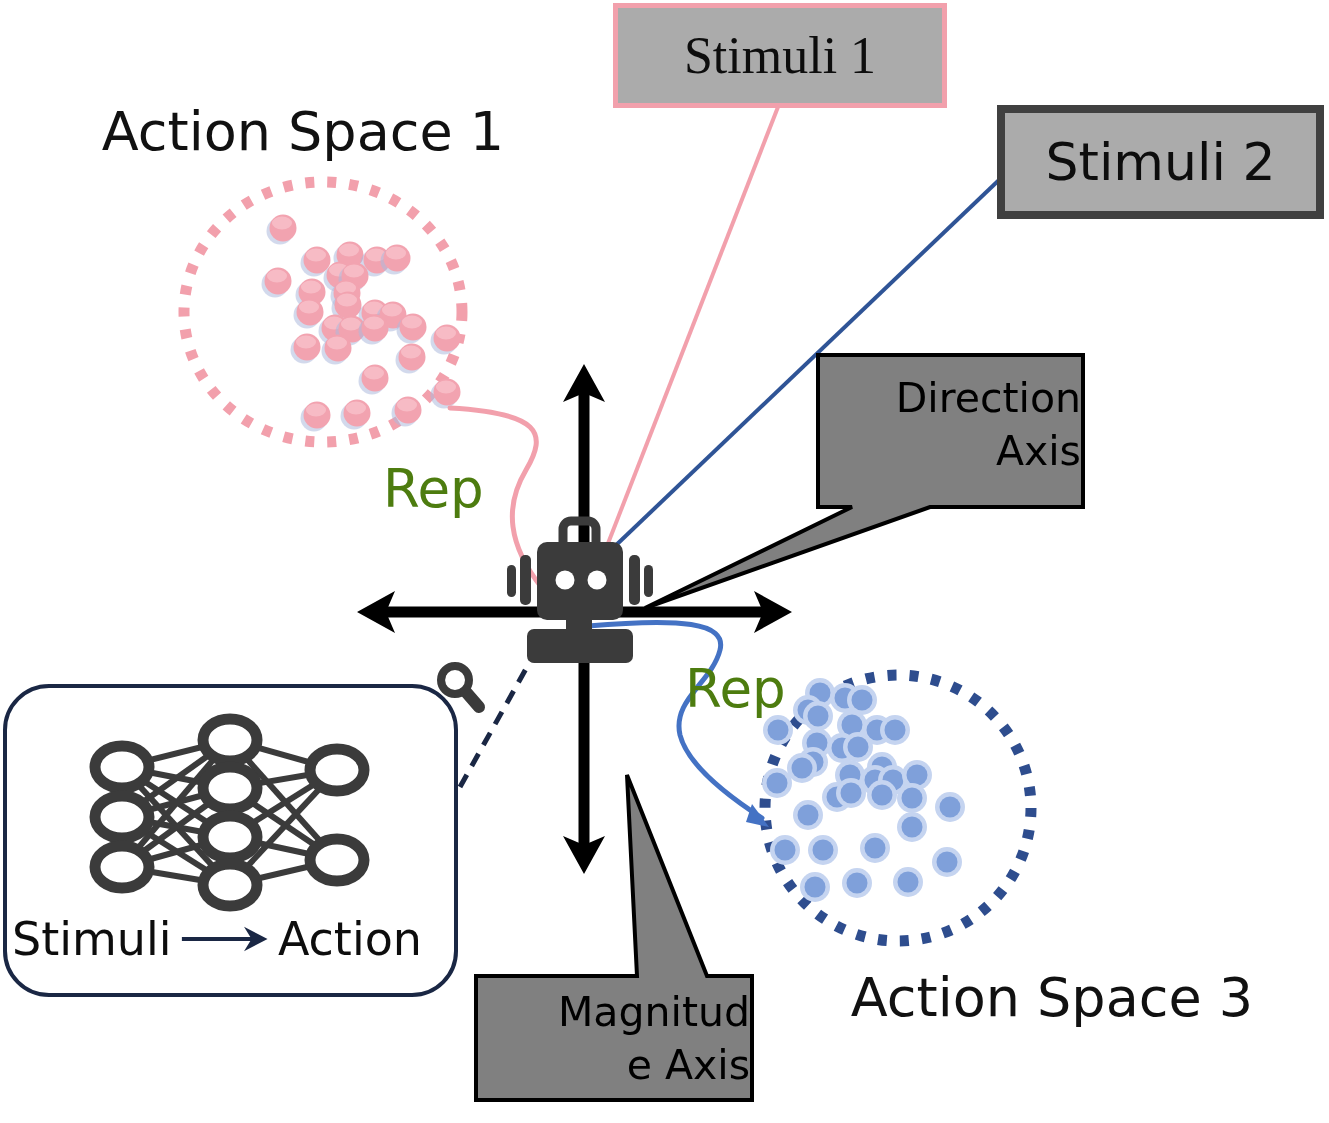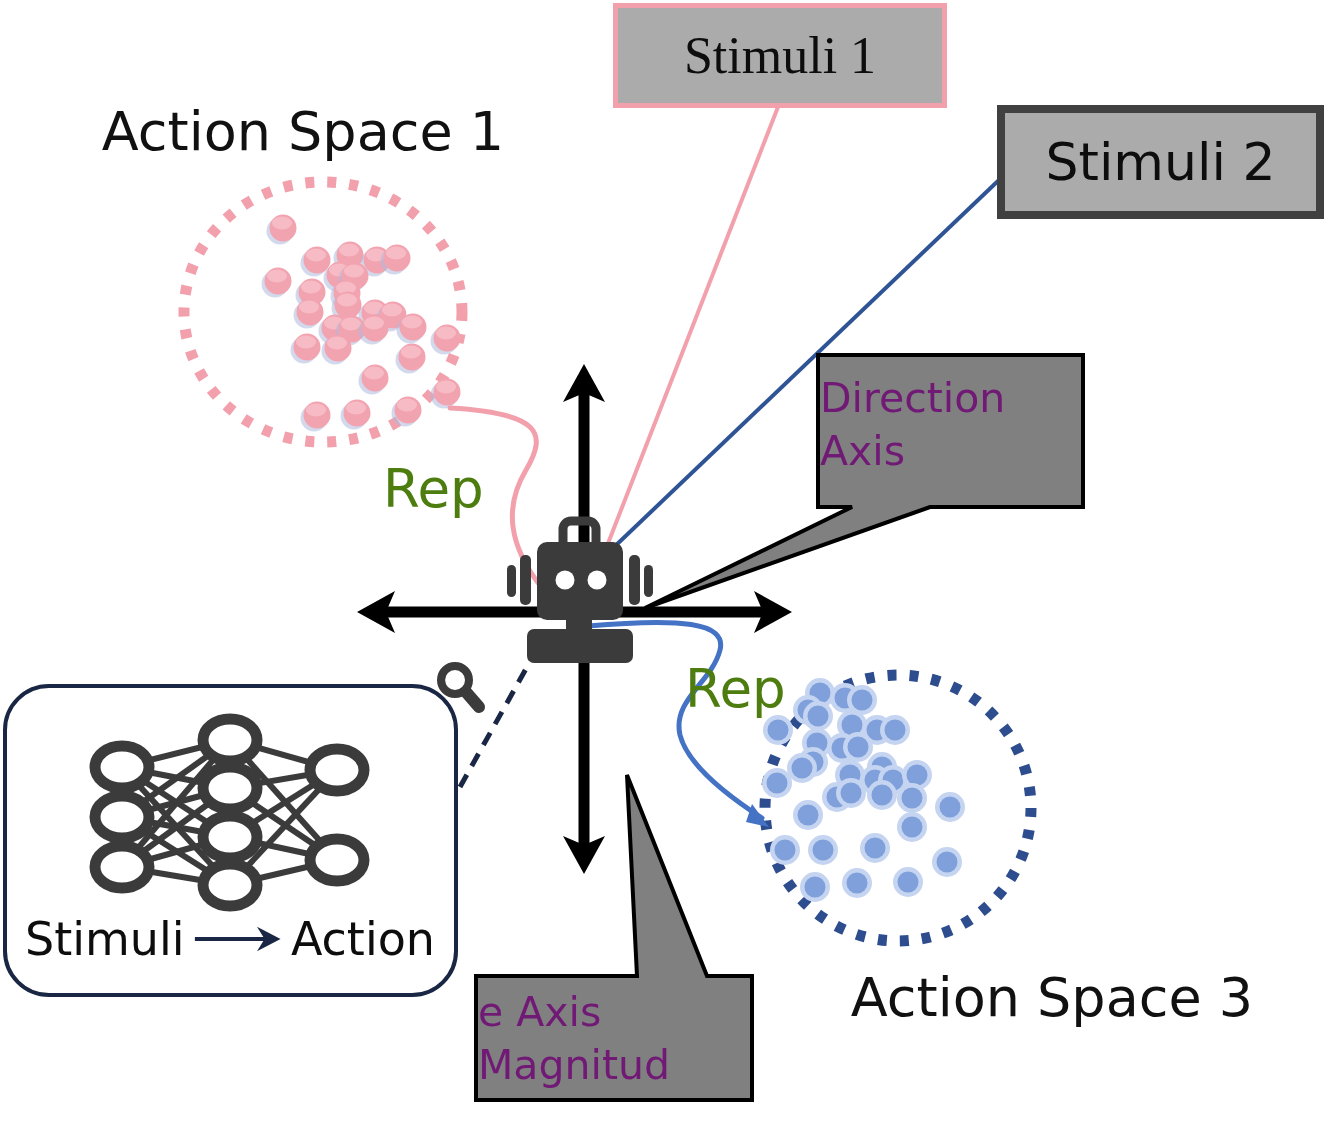--- a/index.html
+++ b/index.html
@@ -6,21 +6,21 @@
   #canvas{
     position:relative;width:1329px;height:1123px;overflow:hidden;background:#ffffff;
     font-family:"DejaVu Sans","Liberation Sans",sans-serif;
   }
   #gfx{position:absolute;left:0;top:0;width:1329px;height:1123px;}
   .title{position:absolute;font-size:54px;color:#111;text-align:center;white-space:nowrap;}
   .stim-box{position:absolute;background:#ABABAB;display:flex;align-items:center;justify-content:center;
     font-size:52px;color:#0d0d0d;}
   .stim-box.pink{border:5px solid #F2A0AC;font-family:Liberation Serif, serif;}
   .stim-box.blue{border:8px solid #404040;}
-  .callout-text{position:absolute;color:#701a75;text-align:left;line-height:1.3;}
+  .callout-text{position:absolute;color:#000000;text-align:right;line-height:1.3;}
   .callout-text.direction{font-size:41px;}
   .callout-text.magnitude{font-size:41px;}
   .rep{position:absolute;font-size:53px;color:#4d7c0f;}
   .nn-box{position:absolute;border:4px solid #1A2744;border-radius:46px;background:transparent;}
   .nn-caption{position:absolute;display:flex;align-items:center;justify-content:center;
     font-size:46px;color:#0d0d0d;gap:8px;white-space:nowrap;}
 </style>
 </head>
 <body>
 
@@ -272,31 +272,31 @@
   <div class="stim-box blue" style="left:997px;top:105px;width:311px;height:98px;">
     <span>Stimuli 2</span>
   </div>
 
   <div class="callout-text direction" style="left:820px;top:372px;width:261px;">
     <div>Direction</div>
     <div>Axis</div>
   </div>
 
   <div class="callout-text magnitude" style="left:478px;top:986px;width:272px;">
+    <div>Magnitud</div>
     <div>e Axis</div>
-    <div>Magnitud</div>
   </div>
 
   <div class="rep" style="left:383px;top:458px;">Rep</div>
 
   <div class="rep" style="left:685px;top:658px;">Rep</div>
 
   <div class="nn-box" style="left:3px;top:684px;width:447px;height:305px;"></div>
 
-  <div class="nn-caption" style="left:25px;top:912px;width:410px;">
+  <div class="nn-caption" style="left:12px;top:912px;width:410px;">
     <span>Stimuli</span>
     <svg width="96" height="34" viewBox="0 0 96 34">
       <line x1="2" y1="17" x2="78" y2="17" stroke="#1A2744" stroke-width="4"></line>
       <path d="M93,17 L68,4 L76,17 L68,30 Z" fill="#1A2744"></path>
     </svg>
     <span>Action</span>
   </div>
 
 </div>
 

